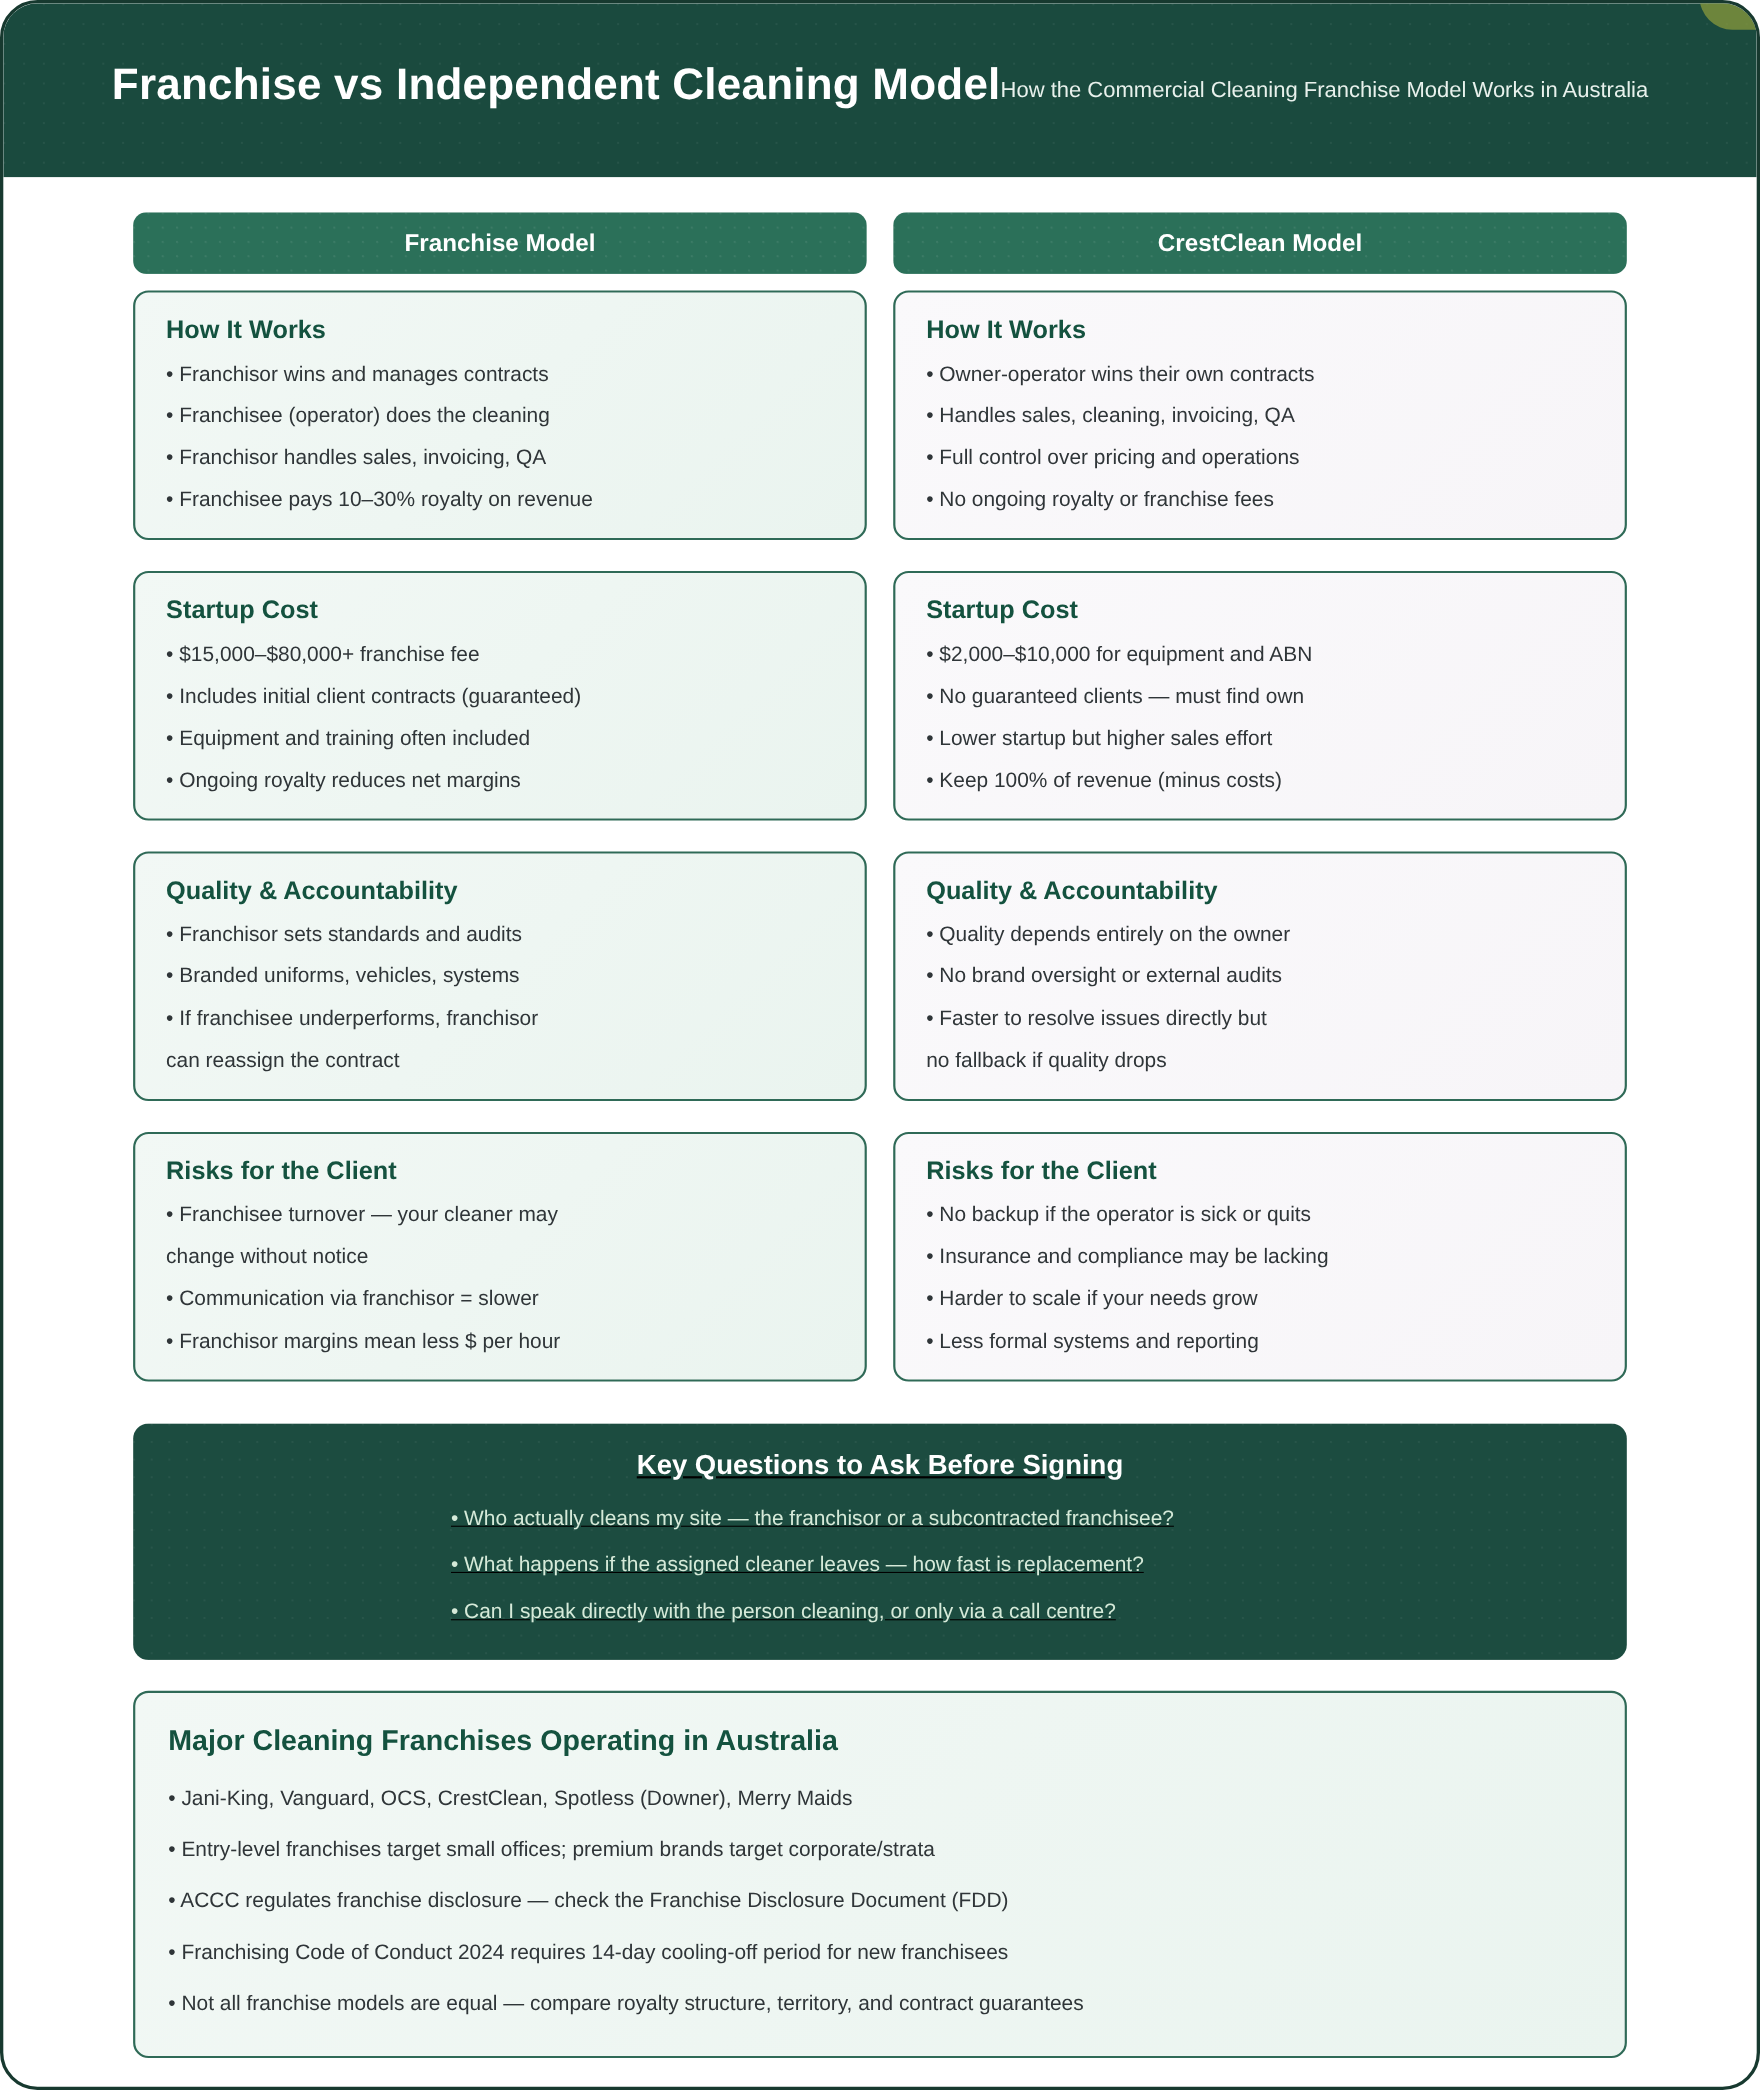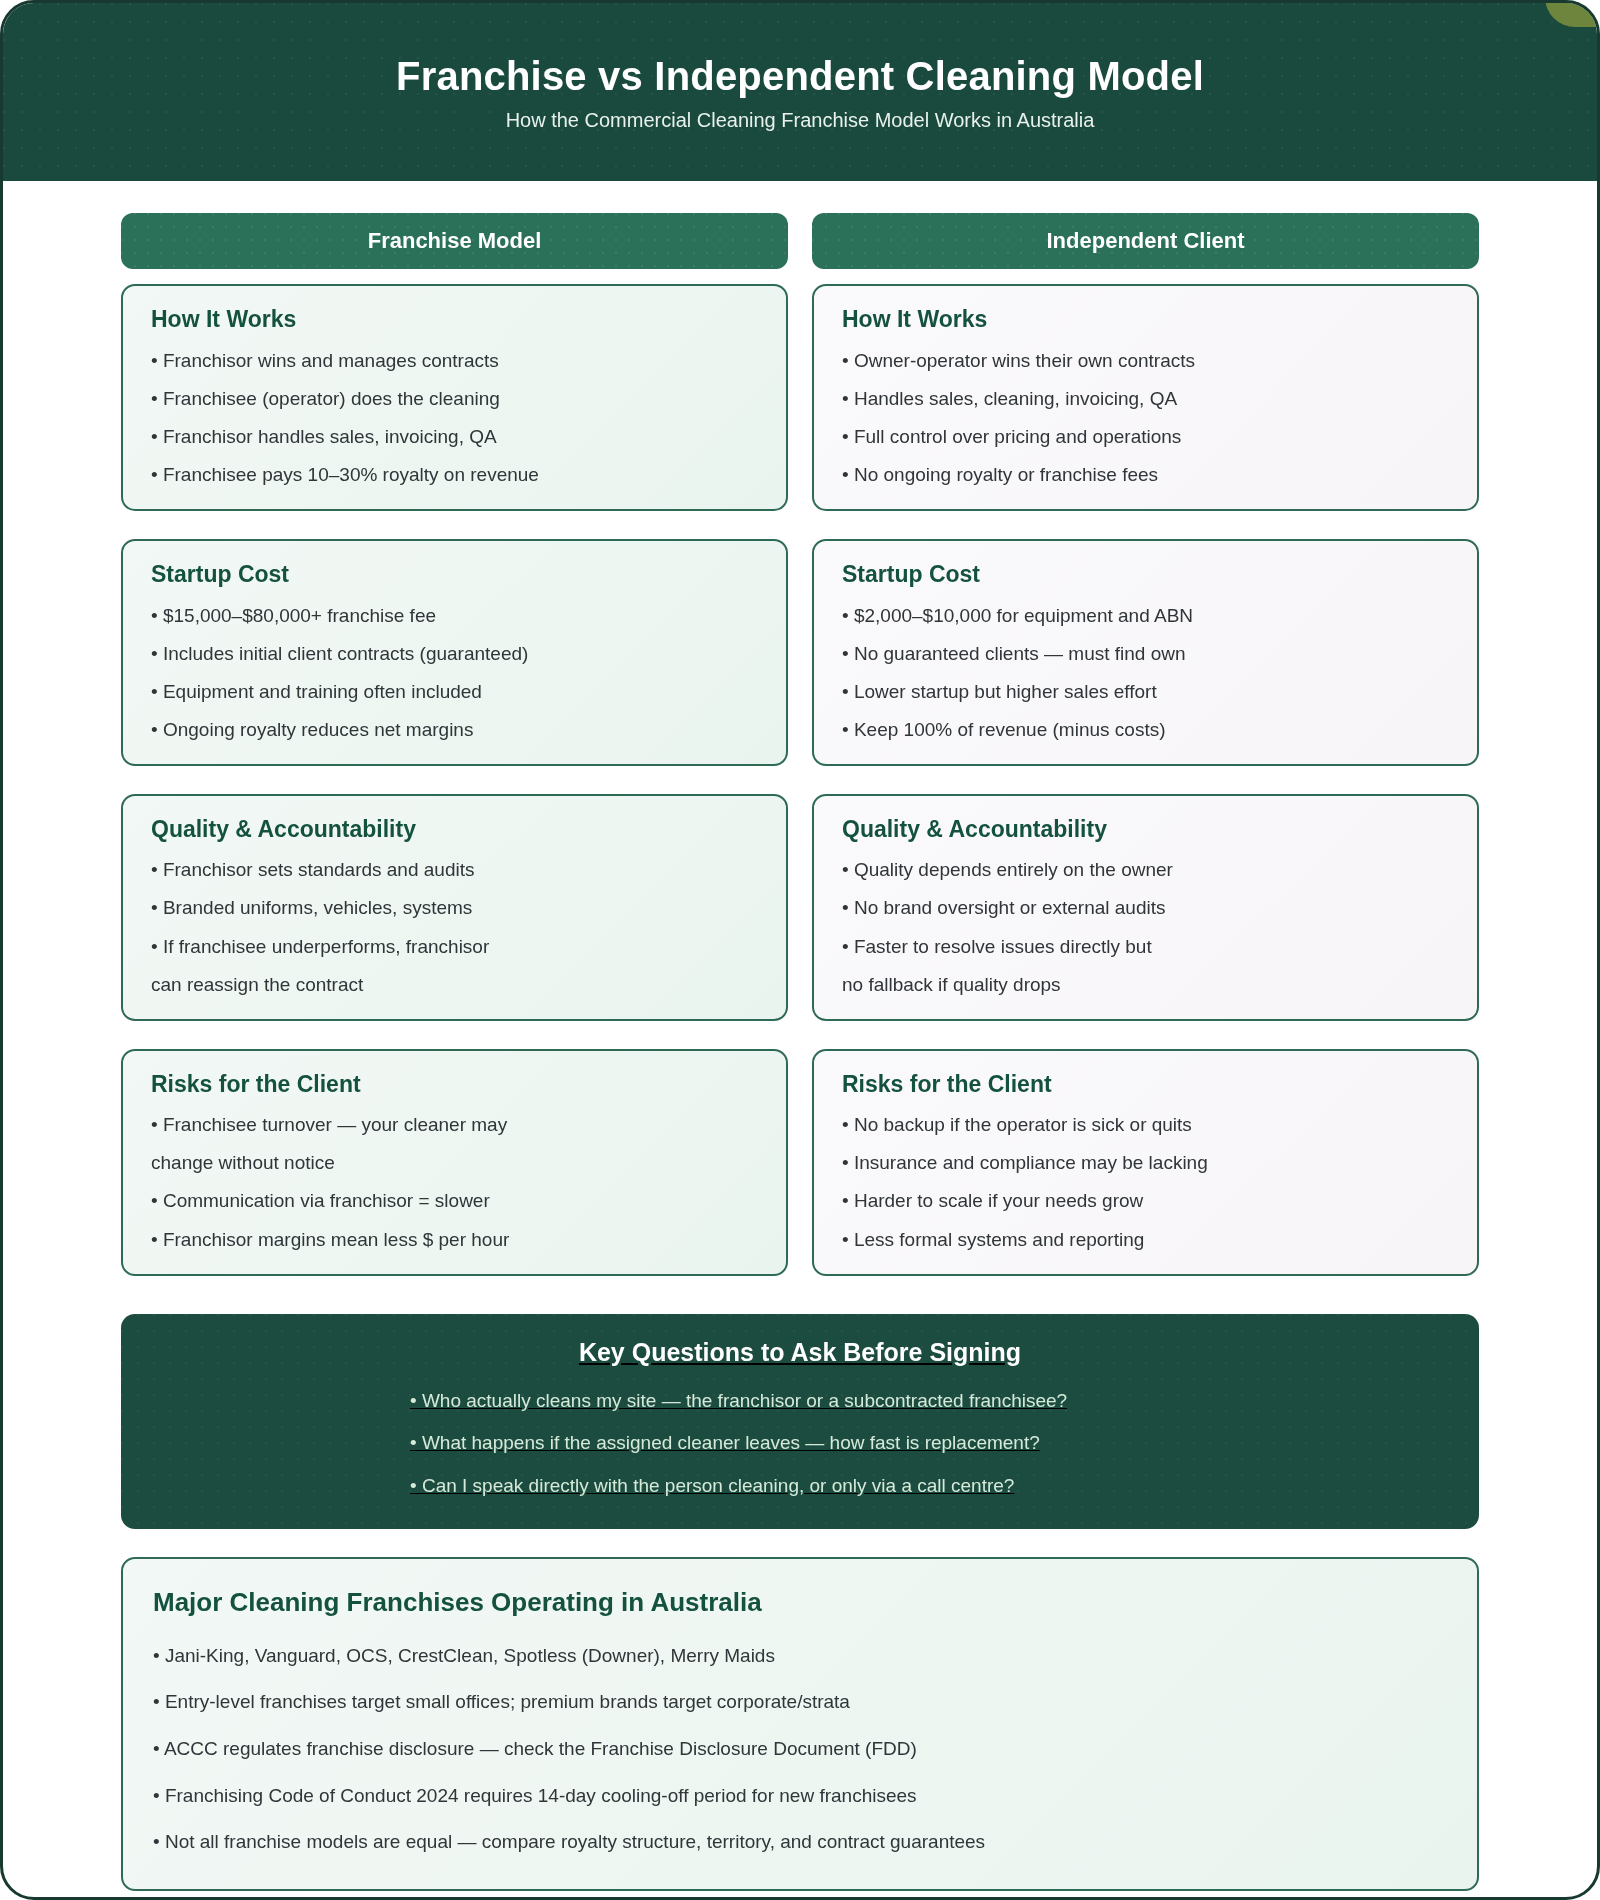--- a/index.html
+++ b/index.html
@@ -21,27 +21,27 @@
     box-sizing: border-box;
     background: #ffffff;
     border: 3px solid #17392f;
     border-radius: 34px;
     overflow: hidden;
   }
 
   
   .header {
     position: relative;
-    height: 178px;
+    height: 158px;
     background-color: #1a4a3e;
     background-image:
       radial-gradient(circle at 1px 1px, rgba(255,255,255,0.055) 1px, transparent 1.3px);
     background-size: 18px 18px;
     display: flex;
-    flex-direction: column;
+    flex-direction: row;
     align-items: center;
     justify-content: center;
     overflow: hidden;
   }
   .header::after {
     content: "";
     position: absolute;
     top: -6px;
     right: -6px;
     width: 58px;
@@ -246,21 +246,21 @@
             <div class="card-h">Risks for the Client</div>
             <p class="card-line">• Franchisee turnover — your cleaner may</p>
             <p class="card-line cont">change without notice</p>
             <p class="card-line">• Communication via franchisor = slower</p>
             <p class="card-line">• Franchisor margins mean less $ per hour</p>
           </div>
         </div>
       </div>
 
       <div class="column">
-        <div class="col-header">Independent Client</div>
+        <div class="col-header">CrestClean Model</div>
 
         <div class="row-1">
           <div class="card right-card">
             <div class="card-h">How It Works</div>
             <p class="card-line">• Owner-operator wins their own contracts</p>
             <p class="card-line">• Handles sales, cleaning, invoicing, QA</p>
             <p class="card-line">• Full control over pricing and operations</p>
             <p class="card-line">• No ongoing royalty or franchise fees</p>
           </div>
         </div>

